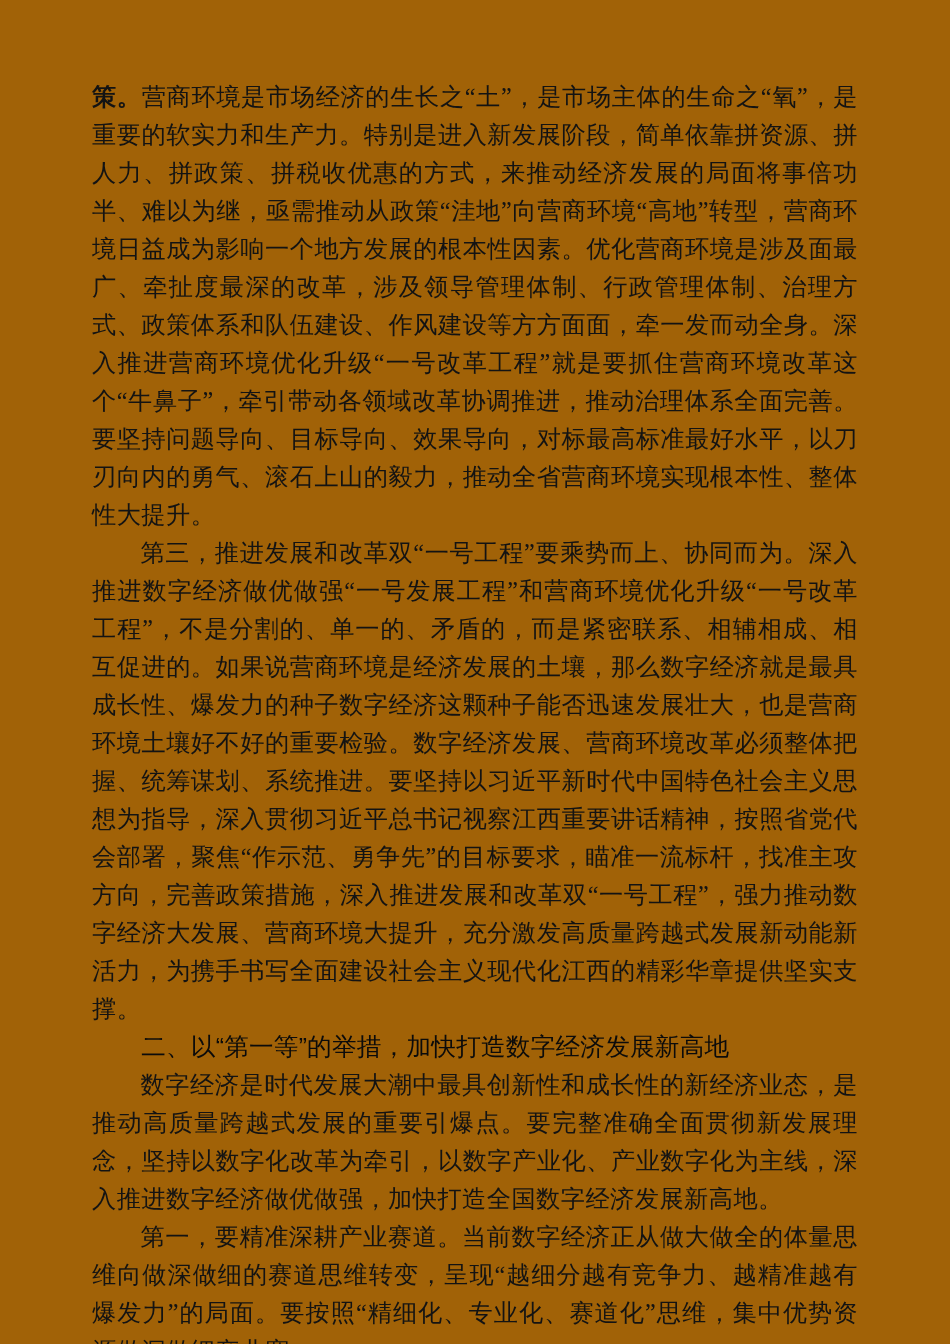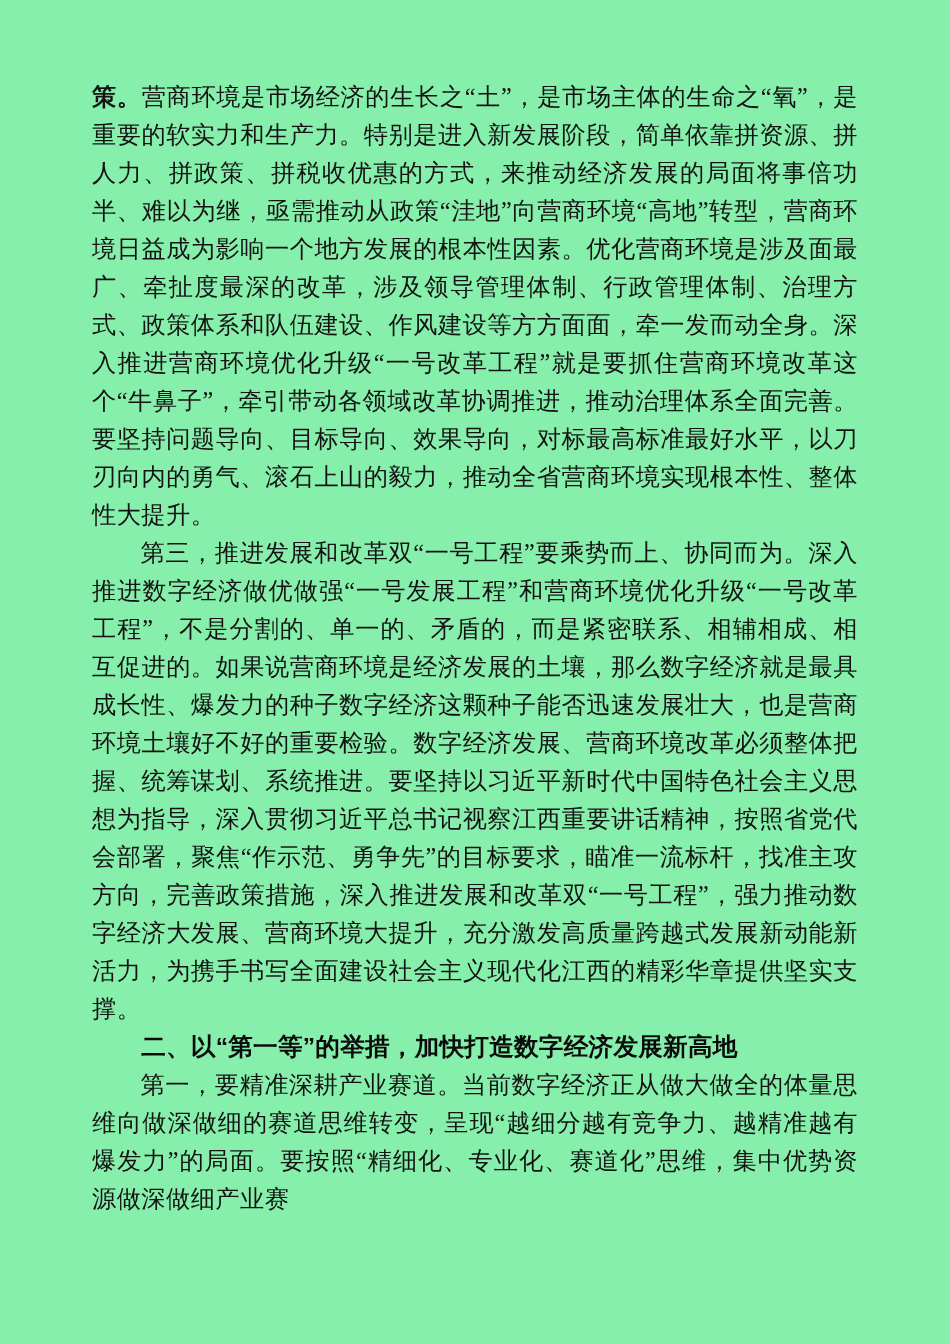--- a/index.html
+++ b/index.html
@@ -15,21 +15,21 @@
     color: #111111;
     -webkit-font-smoothing: antialiased;
   }
 
   .page {
     position: relative;
     width: 950px;
     height: 1344px;
     box-sizing: border-box;
     padding: 78px 92px 0 92px;
-    background: #86efac;
+    background: #a16207;
   }
 
   .doc-body {
     width: 766px;
   }
 
   
   .para {
     margin: 0;
     font-size: 24.2px;
@@ -54,38 +54,39 @@
   
   .lead-bold {
     font-weight: normal;
     letter-spacing: 0.01em;
   }
 
   
   .heading2 {
     margin: 0;
     font-family: "Liberation Sans", "DejaVu Sans", sans-serif;
-    font-weight: bold;
+    font-weight: normal;
     font-size: 24.6px;
     line-height: 38px;
     text-indent: 2em;
     letter-spacing: 0.01em;
     color: #0b0b0b;
     text-align: left;
   }
 </style>
 </head>
 <body>
 
 <div class="page">
   <div class="doc-body">
 
     <p class="para"><span class="b-run">策。</span><span>营商环境是市场经济的生长之“土”，是市场主体的生命之“氧”，是重要的软实力和生产力。特别是进入新发展阶段，简单依靠拼资源、拼人力、拼政策、拼税收优惠的方式，来推动经济发展的局面将事倍功半、难以为继，亟需推动从政策“洼地”向营商环境“高地”转型，营商环境日益成为影响一个地方发展的根本性因素。优化营商环境是涉及面最广、牵扯度最深的改革，涉及领导管理体制、行政管理体制、治理方式、政策体系和队伍建设、作风建设等方方面面，牵一发而动全身。深入推进营商环境优化升级“一号改革工程”就是要抓住营商环境改革这个“牛鼻子”，牵引带动各领域改革协调推进，推动治理体系全面完善。要坚持问题导向、目标导向、效果导向，对标最高标准最好水平，以刀刃向内的勇气、滚石上山的毅力，推动全省营商环境实现根本性、整体性大提升。</span></p>
 
     <p class="para indent"><span class="lead-bold">第三，推进发展和改革双“一号工程”要乘势而上、协同而为。</span><span>深入推进数字经济做优做强“一号发展工程”和营商环境优化升级“一号改革工程”，不是分割的、单一的、矛盾的，而是紧密联系、相辅相成、相互促进的。如果说营商环境是经济发展的土壤，那么数字经济就是最具成长性、爆发力的种子数字经济这颗种子能否迅速发展壮大，也是营商环境土壤好不好的重要检验。数字经济发展、营商环境改革必须整体把握、统筹谋划、系统推进。要坚持以习近平新时代中国特色社会主义思想为指导，深入贯彻习近平总书记视察江西重要讲话精神，按照省党代会部署，聚焦“作示范、勇争先”的目标要求，瞄准一流标杆，找准主攻方向，完善政策措施，深入推进发展和改革双“一号工程”，强力推动数字经济大发展、营商环境大提升，充分激发高质量跨越式发展新动能新活力，为携手书写全面建设社会主义现代化江西的精彩华章提供坚实支撑。</span></p>
 
     <h2 class="heading2">二、以“第一等”的举措，加快打造数字经济发展新高地</h2>
 
+    <p class="para indent"><span>数字经济是时代发展大潮中最具创新性和成长性的新经济业态，是推动高质量跨越式发展的重要引爆点。要完整准确全面贯彻新发展理念，坚持以数字化改革为牵引，以数字产业化、产业数字化为主线，深入推进数字经济做优做强，加快打造全国数字经济发展新高地。</span></p>
 
     <p class="para indent"><span>第一，要精准深耕产业赛道。当前数字经济正从做大做全的体量思维向做深做细的赛道思维转变，呈现“越细分越有竞争力、越精准越有爆发力”的局面。要按照“精细化、专业化、赛道化”思维，集中优势资源做深做细产业赛</span></p>
 
   </div>
 </div>
 
 </body></html>

